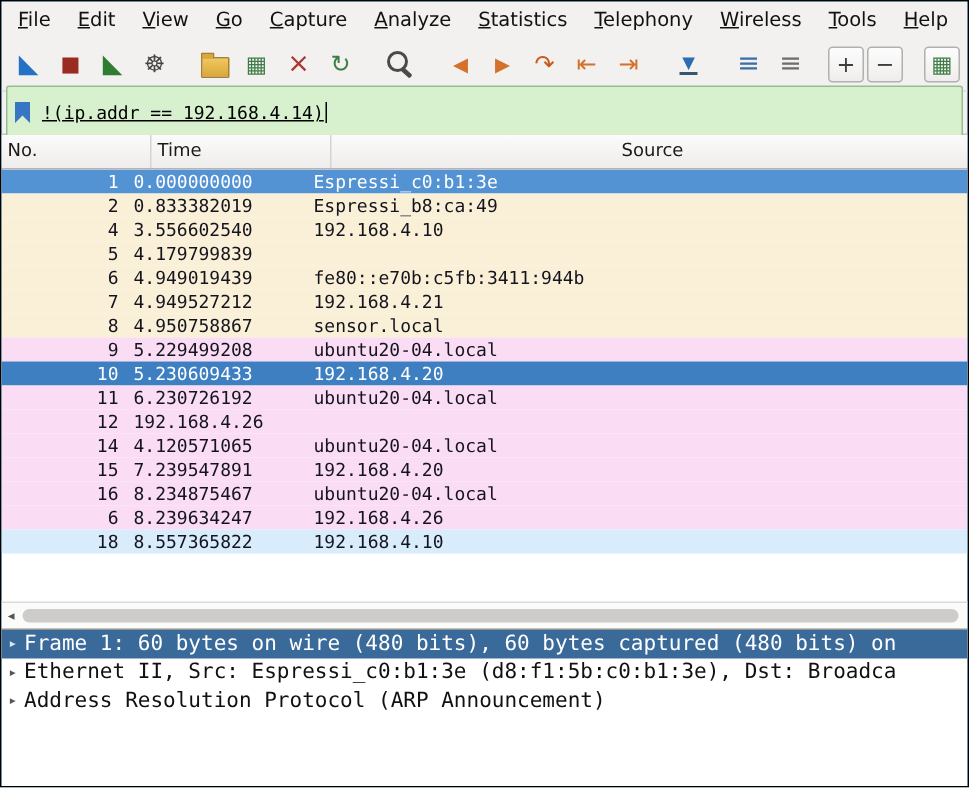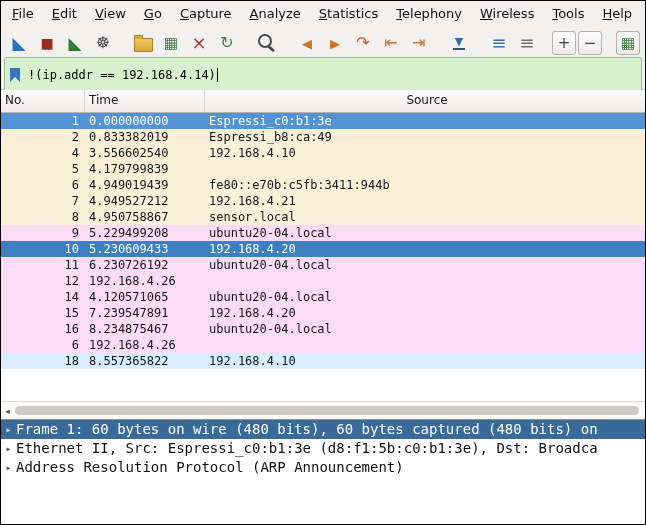--- a/index.html
+++ b/index.html
@@ -18,30 +18,30 @@
   .tb-gap{width:12px;flex:0 0 auto;}
   .tb-spacer{flex:1;}
   .g-underbar{border-bottom:2px solid #38566e;padding:0 2px 1px;}
   .g-folder{position:relative;width:17px;height:12px;background:linear-gradient(#f0c75e,#d9a73c);border:1px solid #a8812d;border-radius:1px;margin-top:4px;}
   .g-folder::before{content:"";position:absolute;top:-4px;left:-1px;width:7px;height:3px;background:#d9a73c;border:1px solid #a8812d;border-bottom:none;border-radius:1px 1px 0 0;}
   .g-magnifier{position:relative;width:10px;height:10px;border:2px solid #4a4a4a;border-radius:50%;margin:-4px 4px 0 0;}
   .g-magnifier::after{content:"";position:absolute;width:8px;height:3px;background:#4a4a4a;transform:rotate(42deg);left:7px;top:11px;border-radius:1px;}
 
   
   .filterbar{height:28px;background:#f2f1f0;display:flex;align-items:center;padding:0 3px;flex:0 0 auto;border-bottom:1px solid #c9c7c5;}
-  .filter-field{flex:1;height:36px;box-sizing:border-box;background:#d7f0cd;border:1px solid #98bd92;border-radius:2px;display:flex;align-items:center;padding:0 5px;}
+  .filter-field{flex:1;height:36px;box-sizing:border-box;background:#d7f0cd;border:1px solid #98bd92;border-radius:2px;display:flex;align-items:center;padding:0 5px;text-decoration:underline;}
   .bookmark{width:10px;height:14px;background:#3876c4;clip-path:polygon(0 0,100% 0,100% 100%,50% 64%,0 100%);margin-right:8px;flex:0 0 auto;}
   .filter-text{font:12px "DejaVu Sans Mono","Liberation Mono",monospace;color:#000;white-space:pre;}
   .caret{width:1px;height:14px;background:#000;margin-left:1px;flex:0 0 auto;}
 
   
   .packet-list{flex:0 0 auto;display:flex;flex-direction:column;background:#fff;}
   .header-row{height:22px;display:flex;background:linear-gradient(#fcfbfb,#eeedeb);border-bottom:1px solid #b6b3b0;flex:0 0 auto;}
   .hcell{box-sizing:border-box;border-right:1px solid #d6d4d1;font-size:12px;line-height:21px;padding-left:4px;color:#1a1a1a;white-space:nowrap;overflow:hidden;}
-  .hc0{width:84px;}
+  .hc0{width:100px;}
   .hc1{width:120px;}
   .hc2{flex:1;border-right:none;text-align:center;}
   .rows{height:288px;overflow:hidden;font:12px/16px "DejaVu Sans Mono","Liberation Mono",monospace;color:#14141e;}
   .prow{height:16px;display:flex;}
   .cell{display:block;box-sizing:border-box;white-space:nowrap;overflow:hidden;}
   .c-no{width:84px;text-align:right;padding-right:6px;}
   .c-time{width:120px;padding-left:4px;}
   .c-source{flex:1;padding-left:4px;}
   .st-cream{background:#faf0d7;}
   .st-pink{background:#fadcf5;}
@@ -224,20 +224,21 @@
           <span class="cell c-time">7.239547891</span>
           <span class="cell c-source">192.168.4.20</span>
         </div>
         <div class="prow st-pink">
           <span class="cell c-no">16</span>
           <span class="cell c-time">8.234875467</span>
           <span class="cell c-source">ubuntu20-04.local</span>
         </div>
         <div class="prow st-pink">
           <span class="cell c-no">6</span>
+          <span class="cell c-time">8.239634247</span>
           <span class="cell c-source">192.168.4.26</span>
         </div>
         <div class="prow st-blue">
           <span class="cell c-no">18</span>
           <span class="cell c-time">8.557365822</span>
           <span class="cell c-source">192.168.4.10</span>
         </div>
       </div>
     <div class="hscroll">
       <span class="scroll-stepper">◂</span>

